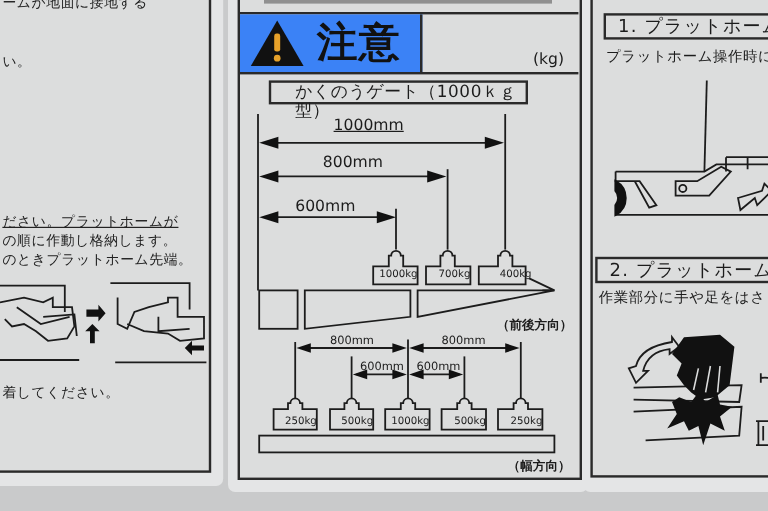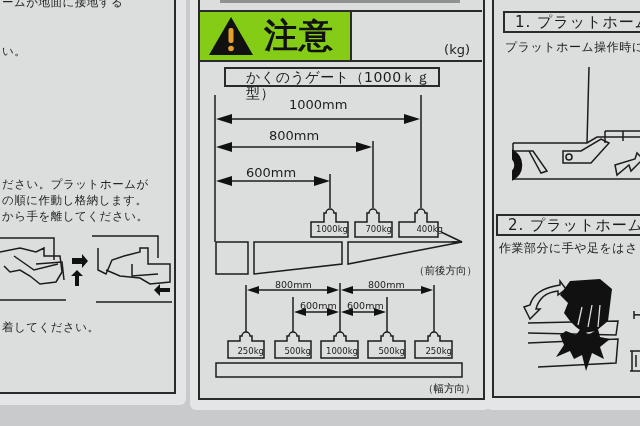--- a/index.html
+++ b/index.html
@@ -23,49 +23,49 @@
   
   #left-sticker { left: -10px; top: -10px; width: 196px; height: 415px; }
   #left-panel { left: -10px; top: -10px; width: 186px; height: 404px; border-width: 2px; }
   .ltext { position: absolute; font-size: 11.5px; white-space: nowrap; color: #222; letter-spacing: 0.5px; }
   .part-no { position: absolute; font-size: 11px; letter-spacing: 4px; color: #222; font-family: "DejaVu Sans Mono", monospace; }
 
   
   #center-sticker { left: 190px; top: -10px; width: 300px; height: 420px; }
   #center-panel { left: 198px; top: -10px; width: 287px; height: 410px; }
   #warn-row { position: absolute; left: 200px; top: 10px; width: 282px; height: 52px; border-top: 2px solid #2a2a2a; border-bottom: 2px solid #2a2a2a; }
-  #warn-box { position: absolute; left: 0; top: 0; width: 152px; height: 48px; background: #84cc16; border-right: 2px solid #2a2a2a; display: flex; align-items: center; }
+  #warn-box { position: absolute; left: 0; top: 0; width: 152px; height: 48px; background: #3b82f6; border-right: 2px solid #2a2a2a; display: flex; align-items: center; }
   #warn-tri { margin-left: 8px; width: 46px; height: 40px; }
   #warn-word { font-size: 34px; font-weight: bold; margin-left: 10px; letter-spacing: 1px; color: #111; font-family: "DejaVu Serif", serif; }
   #max-title { position: absolute; left: 158px; top: 6px; font-size: 17px; font-weight: bold; letter-spacing: 0.5px; }
   #max-unit { position: absolute; right: 12px; top: 30px; font-size: 13px; }
   #gate-title { position: absolute; left: 224px; top: 67px; width: 216px; height: 20px; border: 2px solid #2a2a2a; font-size: 14px; padding-left: 20px; line-height: 16px; letter-spacing: 0.5px; }
   .dim-label { position: absolute; font-size: 13px; }
   .dim-small { position: absolute; font-size: 9.5px; }
   .weight { position: absolute; font-size: 8.5px; text-align: right; line-height: 1; }
-  .dir-label { position: absolute; font-size: 10.5px; }
+  .dir-label { position: absolute; font-size: 10.5px; font-weight: bold; }
 
   
   #right-sticker { left: 486px; top: -10px; width: 170px; height: 420px; }
   #right-panel { left: 492px; top: -10px; width: 160px; height: 408px; }
   .rhead { position: absolute; height: 22px; border: 2px solid #2a2a2a; font-size: 15px; padding-left: 10px; line-height: 18px; letter-spacing: 1px; white-space: nowrap; overflow: hidden; }
   .rtext { position: absolute; font-size: 12px; white-space: nowrap; letter-spacing: 0.5px; }
   svg { position: absolute; overflow: visible; }
   #top-strip { position: absolute; left: 200px; top: 0; width: 282px; height: 8px; overflow: hidden; }
 </style>
 </head>
 <body>
 
 <div class="sticker-edge" id="left-sticker"></div>
 <div class="panel" id="left-panel">
   <div class="ltext" style="left:10px;top:3px;">ームが地面に接地する</div>
   <div class="ltext" style="left:10px;top:52px;">い。</div>
-  <div class="ltext" style="left:10px;top:185px;">ださい。プラットホームが</div>
+  <div class="ltext" style="left:10px;top:185px;text-decoration:underline;">ださい。プラットホームが</div>
   <div class="ltext" style="left:10px;top:201px;">の順に作動し格納します。</div>
-  <div class="ltext" style="left:10px;top:217px;">から手を離してください。</div>
+  <div class="ltext" style="left:10px;top:217px;">のときプラットホーム先端。</div>
   <div class="ltext" style="left:10px;top:328px;">着してください。</div>
 </div>
 <svg width="180" height="80" style="left:0;top:230px;">
   <g stroke="#1c1c1c" stroke-width="1.5" fill="none">
     <path d="M0 8 H54 V30"></path>
     <path d="M0 22 L20 18 L36 22 L44 18 V26 L60 26 L62 42 L56 52 L40 54 L30 46 L20 40 L10 42 L4 36"></path>
     <path d="M14 26 L34 40 L58 34"></path>
     <path d="M36 34 L62 32 L64 50"></path>
     <path d="M0 70 H66"></path>
     <path d="M92 6 H158 V28"></path>
@@ -121,21 +121,21 @@
   </g>
   <g fill="#111">
     <polygon points="16,29 32,24 32,34"></polygon>
     <polygon points="220,29 204,24 204,34"></polygon>
     <polygon points="16,57 32,52 32,62"></polygon>
     <polygon points="172,57 156,52 156,62"></polygon>
     <polygon points="16,91 32,86 32,96"></polygon>
     <polygon points="130,91 114,86 114,96"></polygon>
   </g>
 </svg>
-<div class="dim-label" style="left:289px;top:97px;">1000mm</div>
+<div class="dim-label" style="left:278px;top:97px;text-decoration:underline;">1000mm</div>
 <div class="dim-label" style="left:269px;top:128px;">800mm</div>
 <div class="dim-label" style="left:246px;top:165px;">600mm</div>
 <div class="weight" style="left:311px;top:225px;width:37px;">1000kg</div>
 <div class="weight" style="left:355px;top:225px;width:37px;">700kg</div>
 <div class="weight" style="left:399px;top:225px;width:44px;">400kg</div>
 <div class="dir-label" style="left:414px;top:264px;">（前後方向）</div>
 
 <svg width="280" height="130" style="left:200px;top:275px;">
   <g stroke="#1c1c1c" stroke-width="1.5" fill="none">
     <line x1="46" y1="10" x2="46" y2="62"></line>

